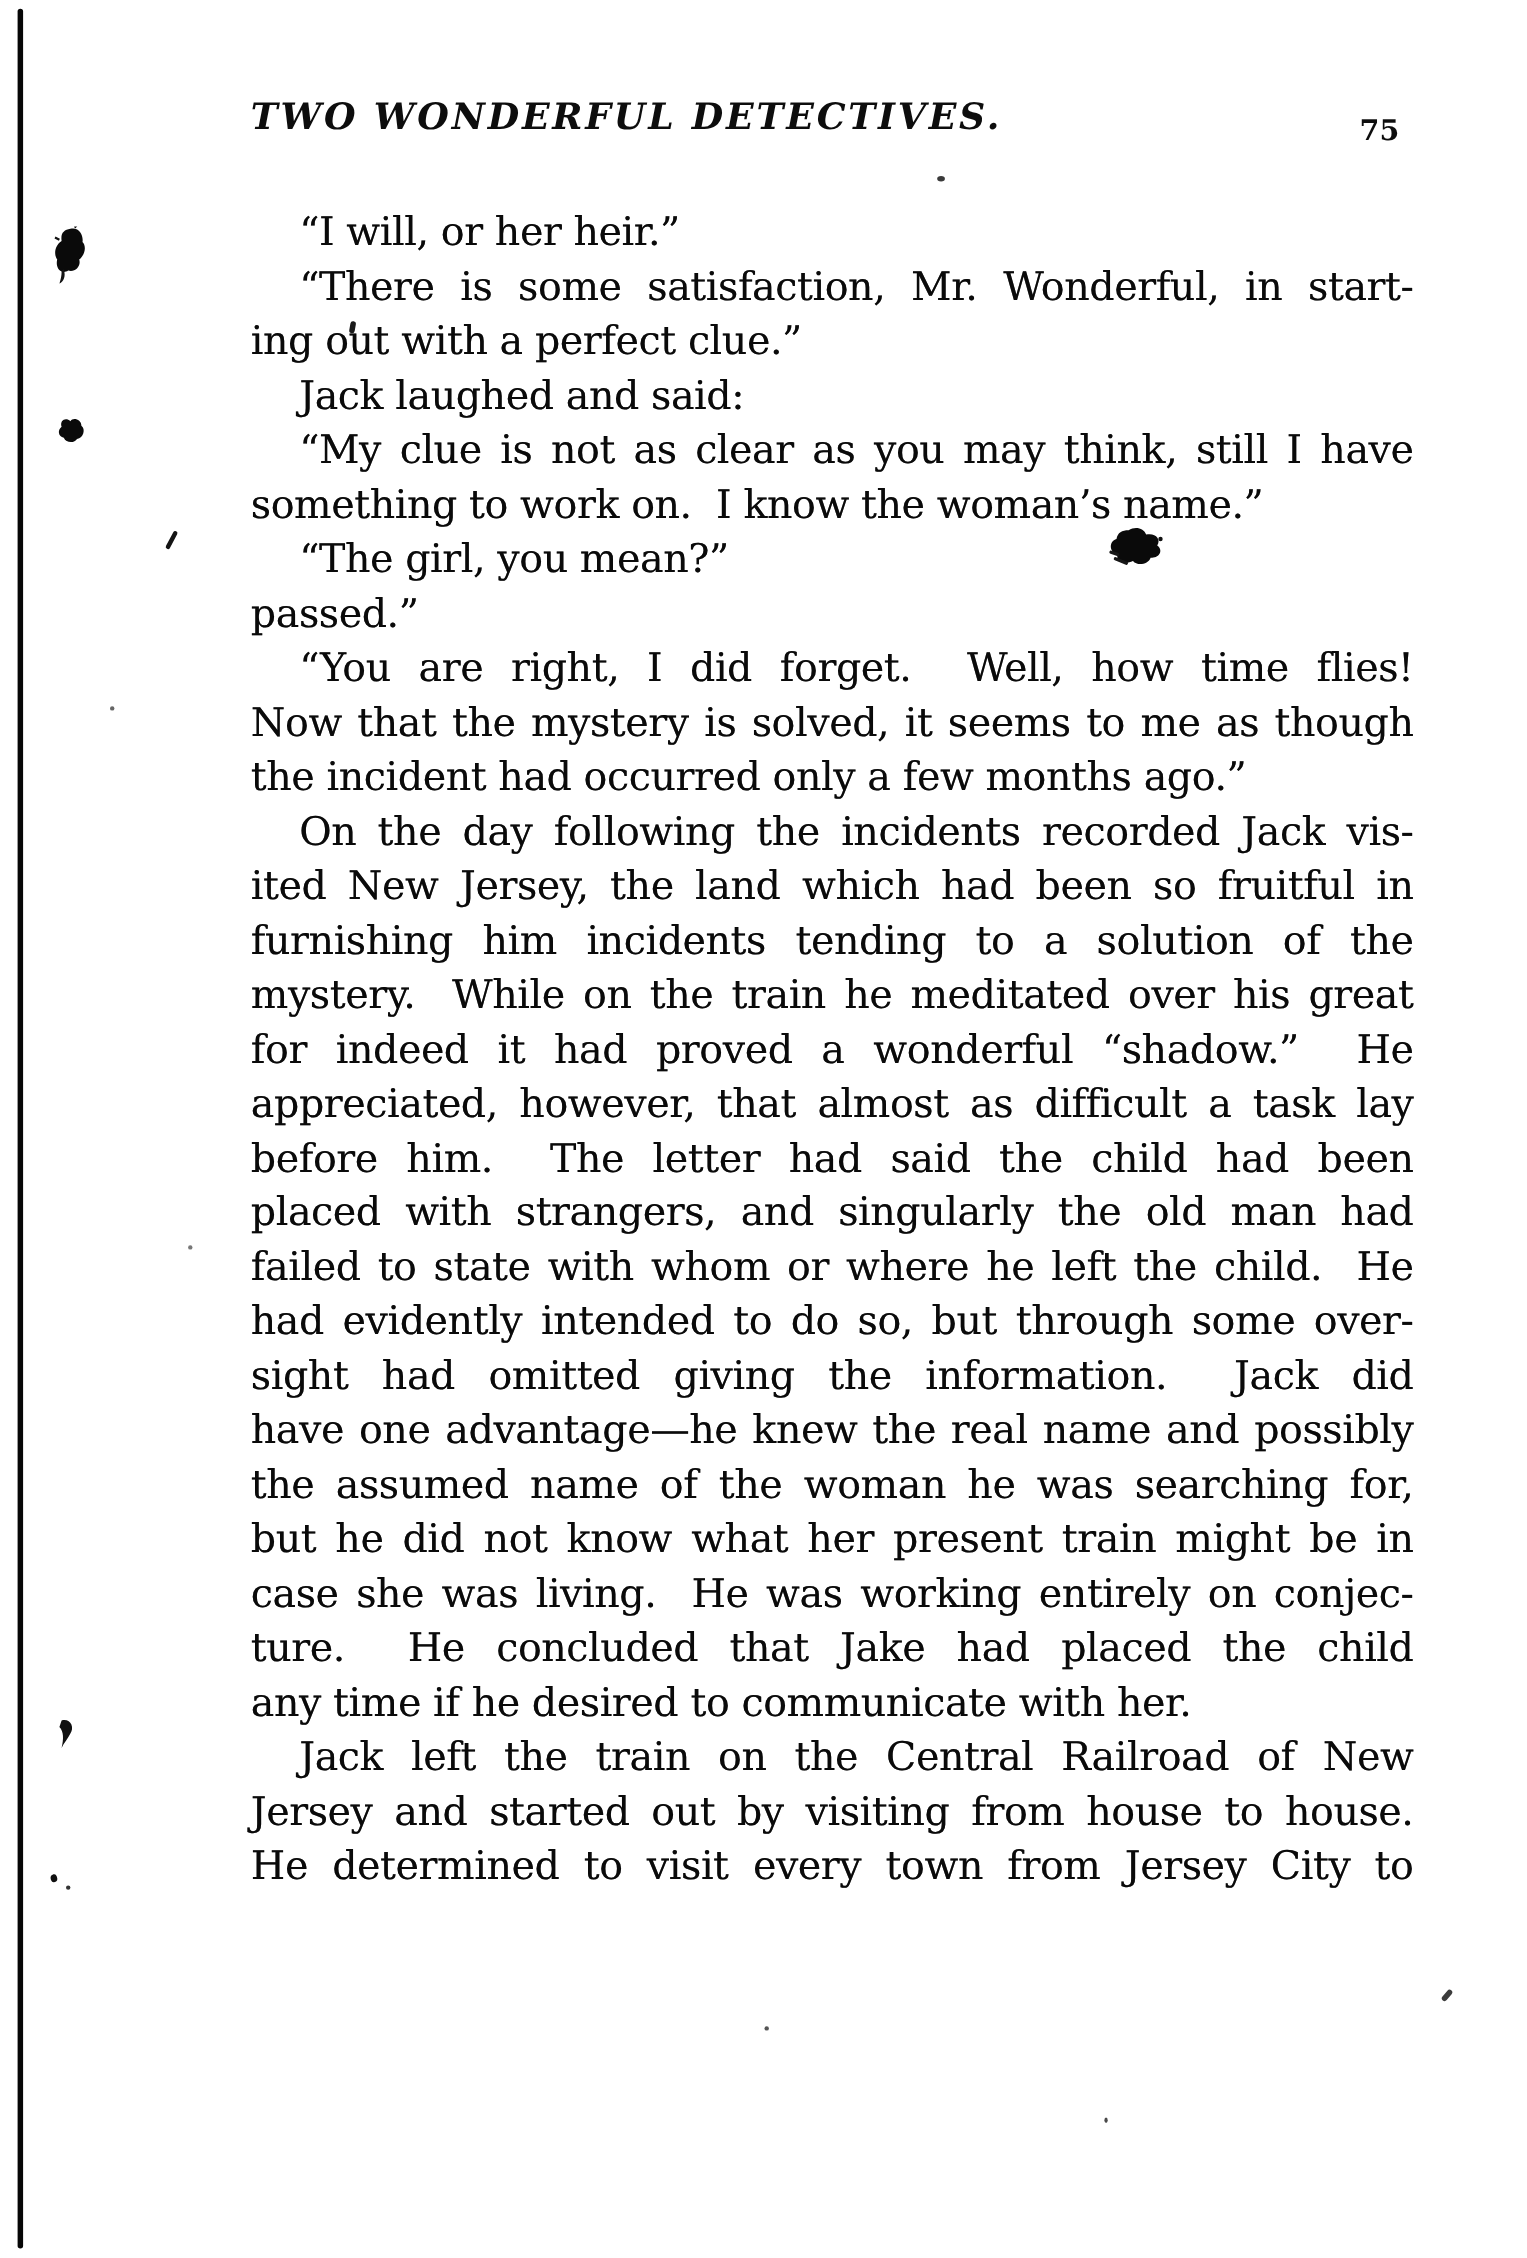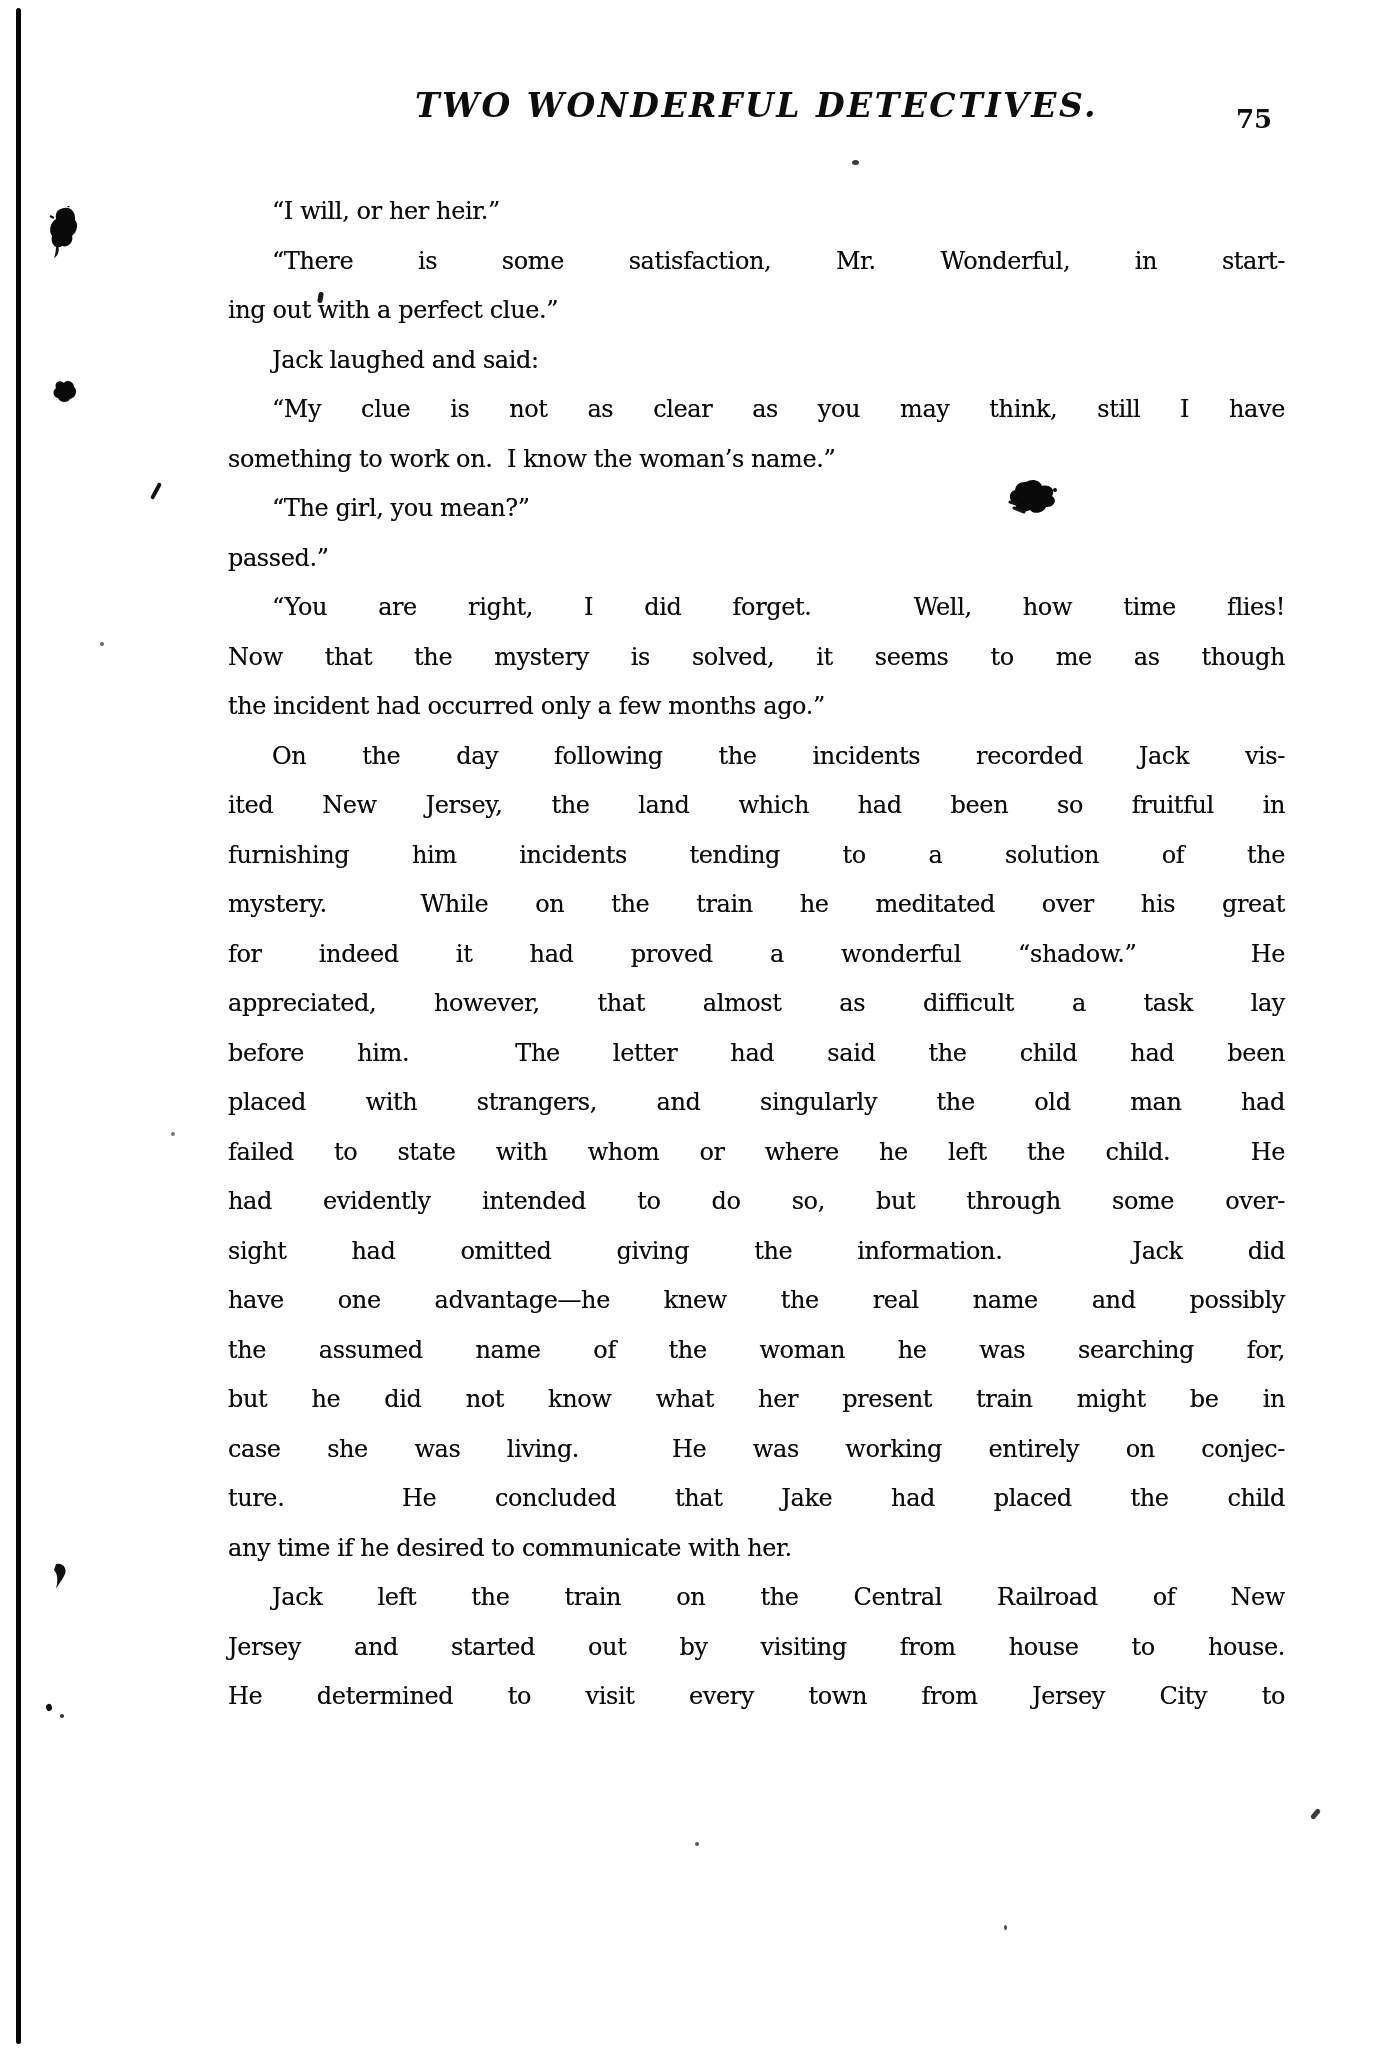--- a/index.html
+++ b/index.html
@@ -16,33 +16,33 @@
   
   .binding-rule {
     position:absolute; left:16px; top:8px;
     width:5px; height:2036px;
     background:#060606; border-radius:3px;
   }
 
   
   .running-header {
     position:absolute; left:228px; top:86px; width:1057px;
-    text-align:center; font-style:italic; font-weight:600;
+    text-align:left; font-style:italic; font-weight:600;
     font-size:33px; letter-spacing:2.5px; white-space:nowrap;
     color:#0d0d0d;
   }
   .folio {
     position:absolute; left:1236px; top:104px;
     font-size:26px; font-weight:700; color:#0d0d0d;
   }
 
   
   .page-text {
     position:absolute; left:228px; top:187px; width:1057px;
-    font-size:24px; line-height:49.5px; letter-spacing:-0.4px;
+    font-size:36px; line-height:49.5px; letter-spacing:-0.4px;
     color:#0a0a0a;
     text-shadow:0 0 0.5px rgba(0,0,0,0.55);
   }
   .page-text .line { height:49.5px; }
   .page-text .line.ind { text-indent:44px; }
   .page-text .line.jst { text-align:justify; text-align-last:justify; }
 
   
   .artifact { position:absolute; pointer-events:none; }
   .blob1 { left:48px; top:206px; }

